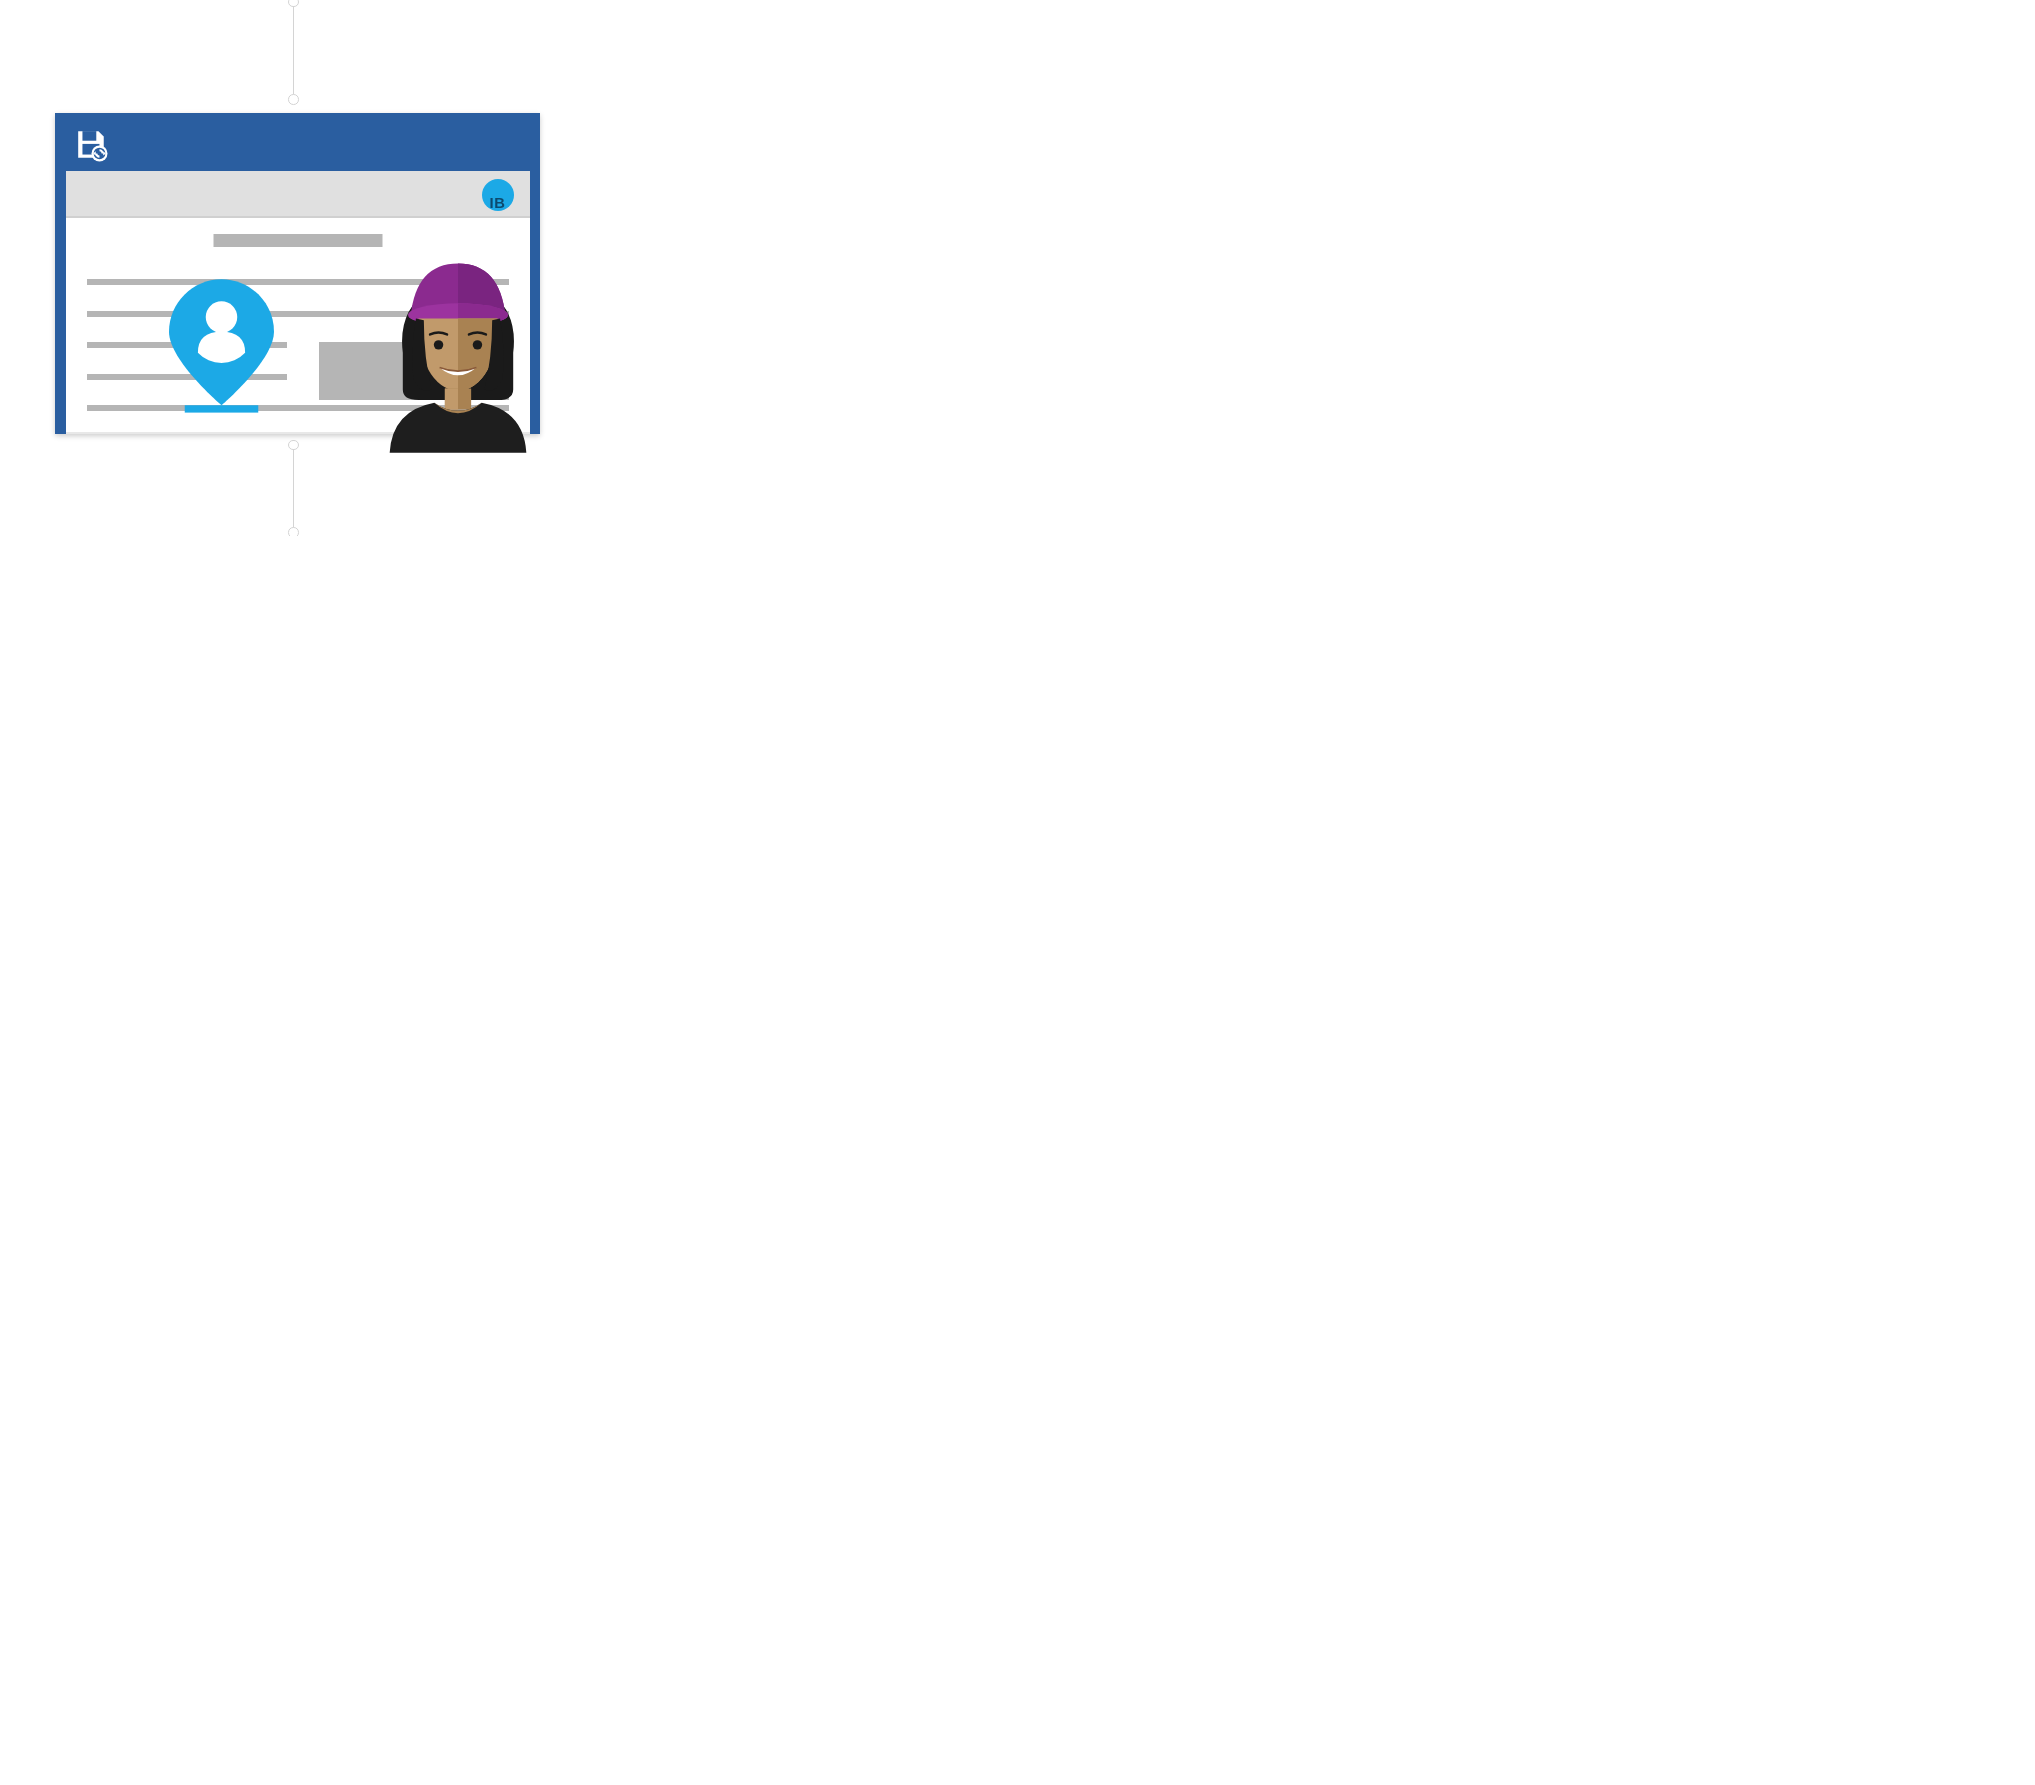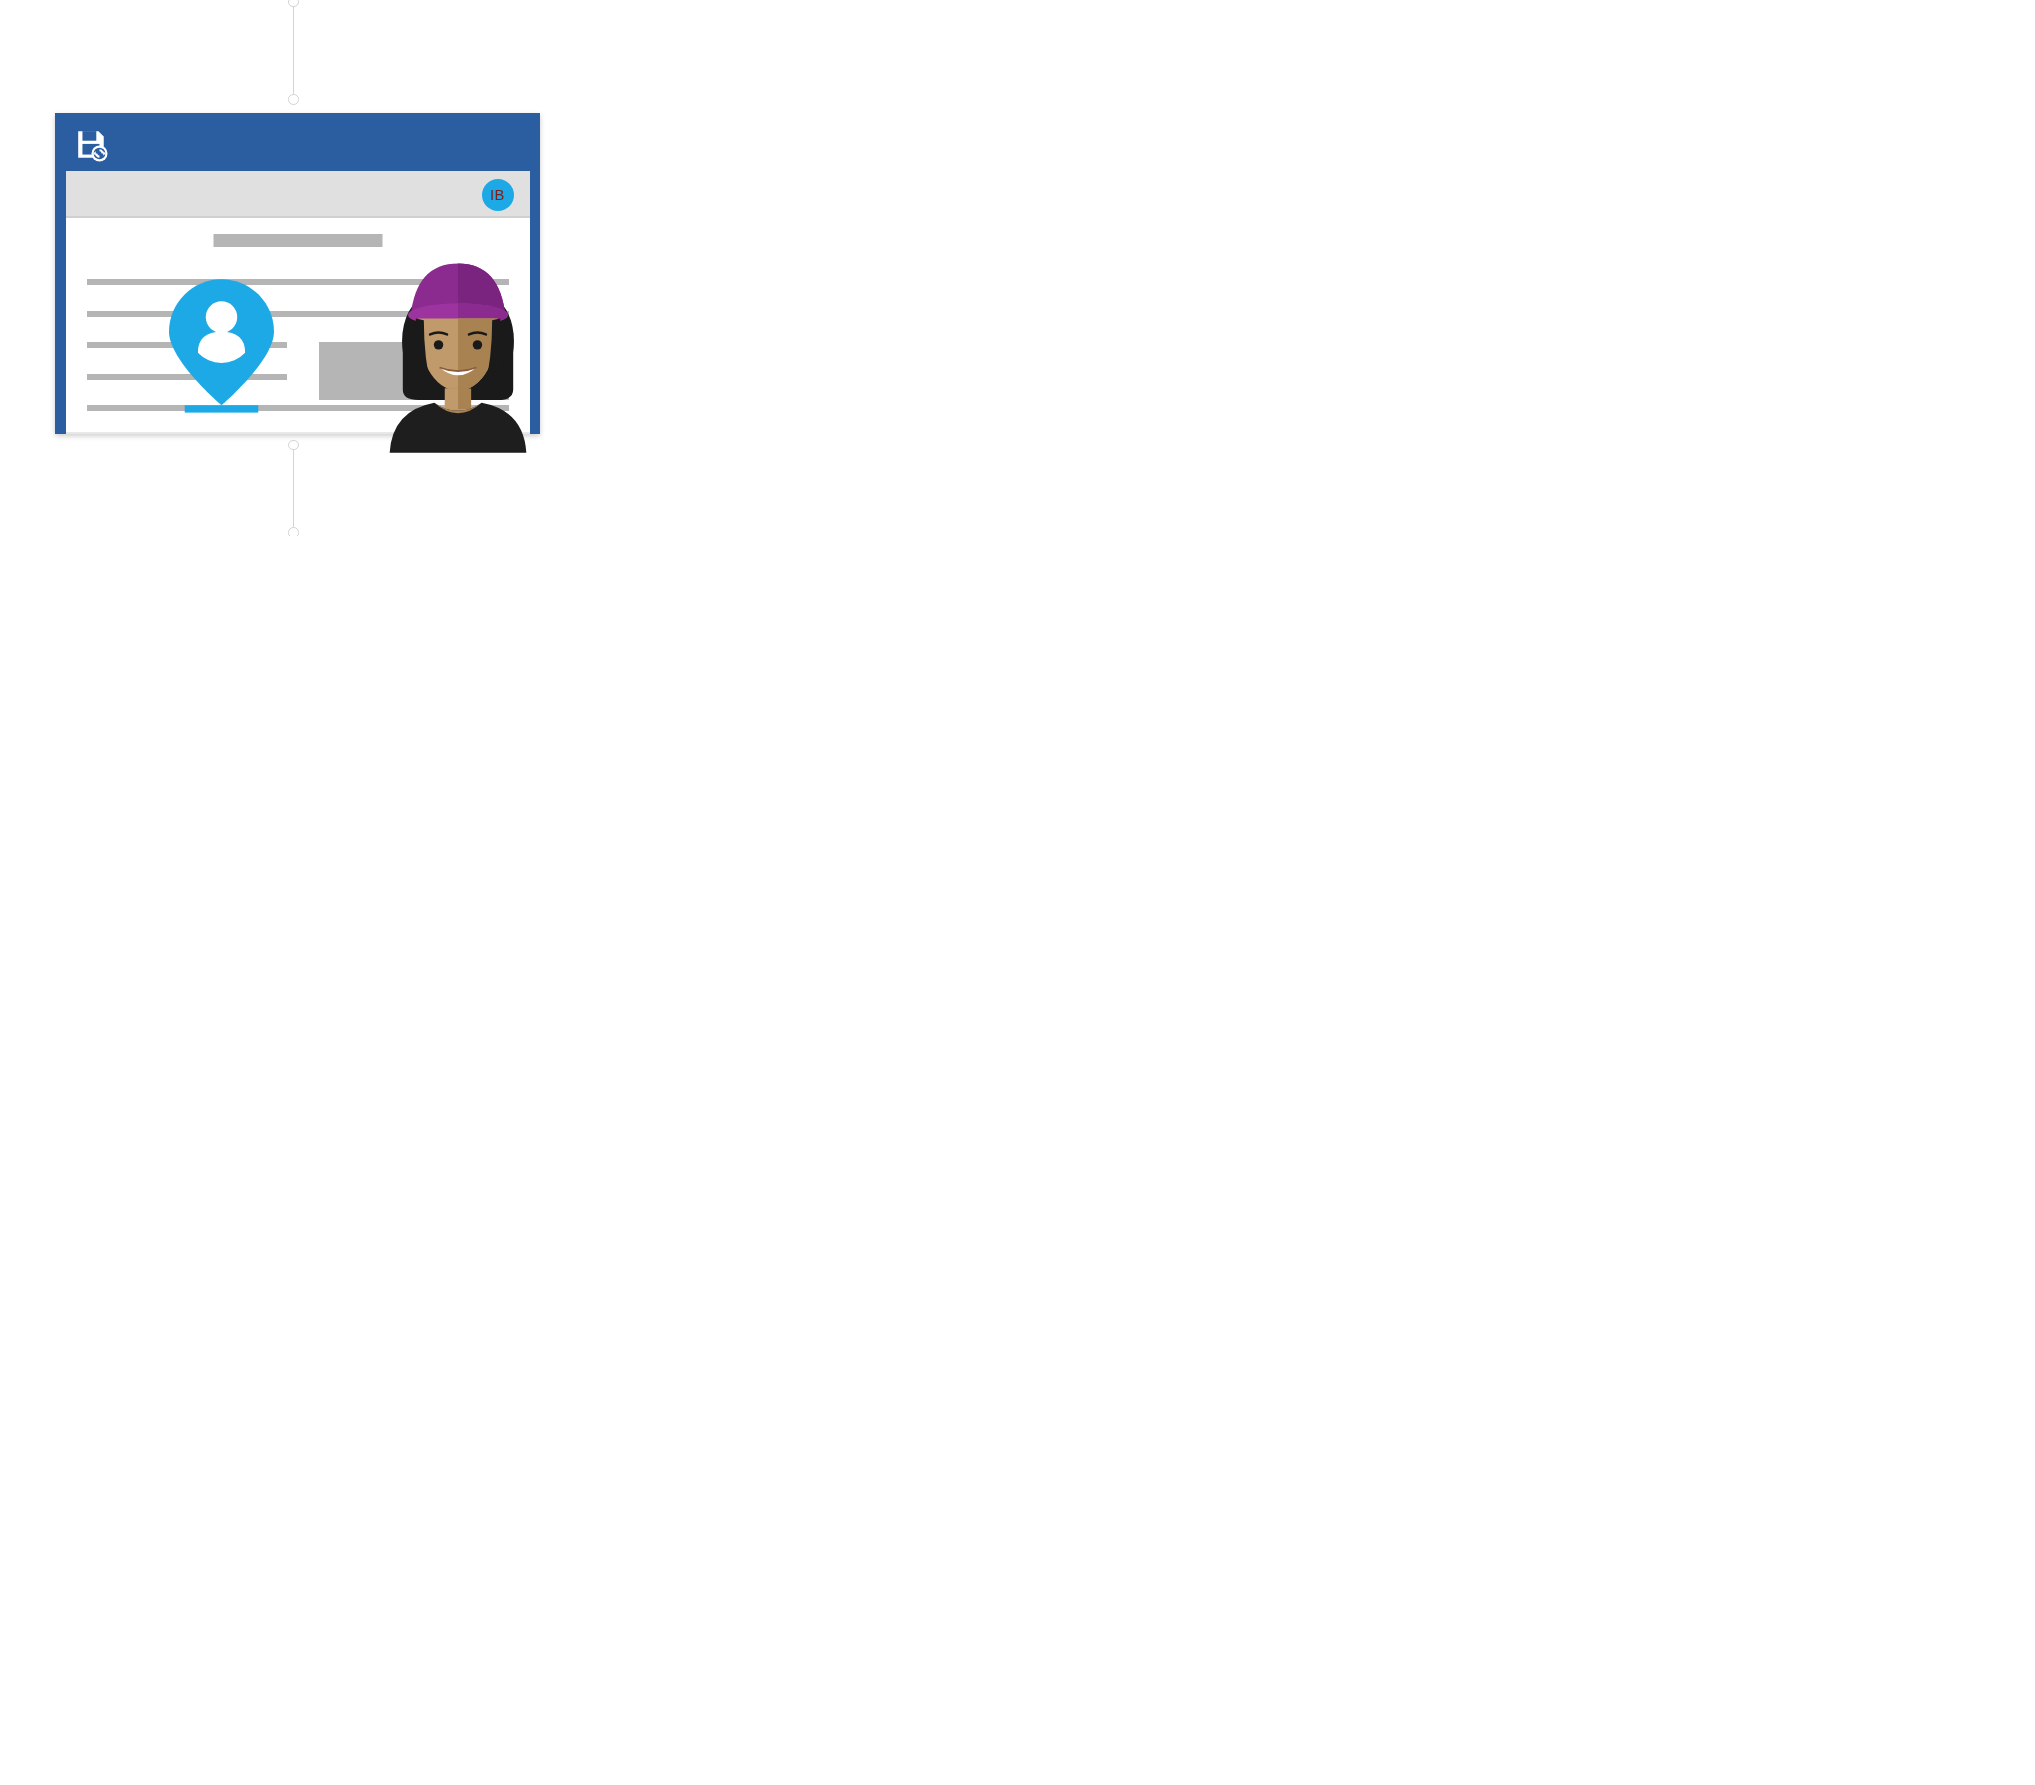--- a/index.html
+++ b/index.html
@@ -85,25 +85,25 @@
       background: #d0d0d0;
     }
     .avatar-circle {
       position: absolute;
       right: 16px;
       top: 8px;
       width: 32px;
       height: 32px;
       border-radius: 50%;
       background: #1ca9e6;
-      color: #7f1d1d;
+      color: #0c4a6e;
       font-size: 14.8px;
-      font-weight: 400;
+      font-weight: 700;
       display: flex;
-      align-items: center;
+      align-items: flex-end;
       justify-content: center;
       letter-spacing: 0.5px;
     }
     .page-content {
       position: relative;
       padding: 21px 21px 0 21px;
     }
     .title-placeholder {
       position: absolute;
       left: 50%;

